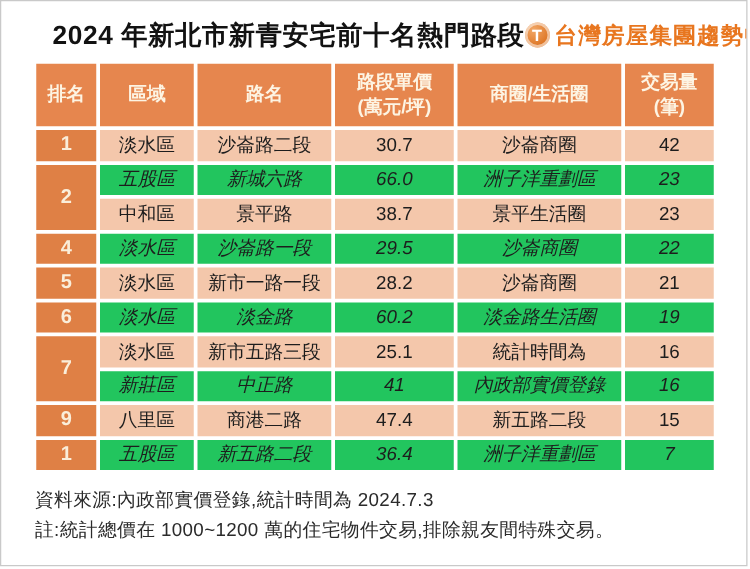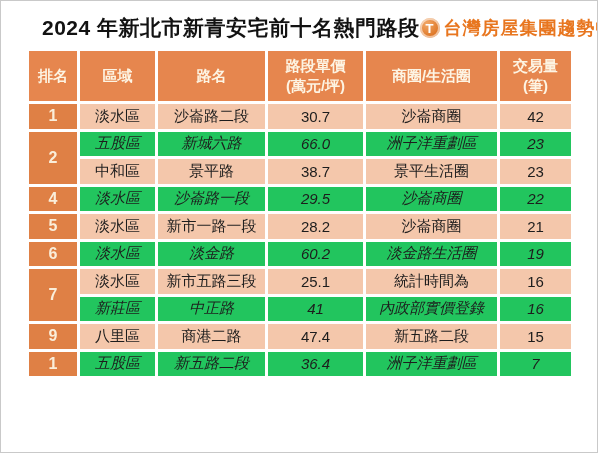--- a/index.html
+++ b/index.html
@@ -147,14 +147,18 @@
             <td class="data-cell">五股區</td>
             <td class="data-cell">新五路二段</td>
             <td class="data-cell">36.4</td>
             <td class="data-cell">洲子洋重劃區</td>
             <td class="data-cell">7</td>
           </tr>
         </tbody>
     </table>
   </div>
 
+  <div class="notes">
+    <div class="note">資料來源:內政部實價登錄,統計時間為 2024.7.3</div>
+    <div class="note">註:統計總價在 1000~1200 萬的住宅物件交易,排除親友間特殊交易。</div>
+  </div>
 
 </div>
 
 </body></html>

